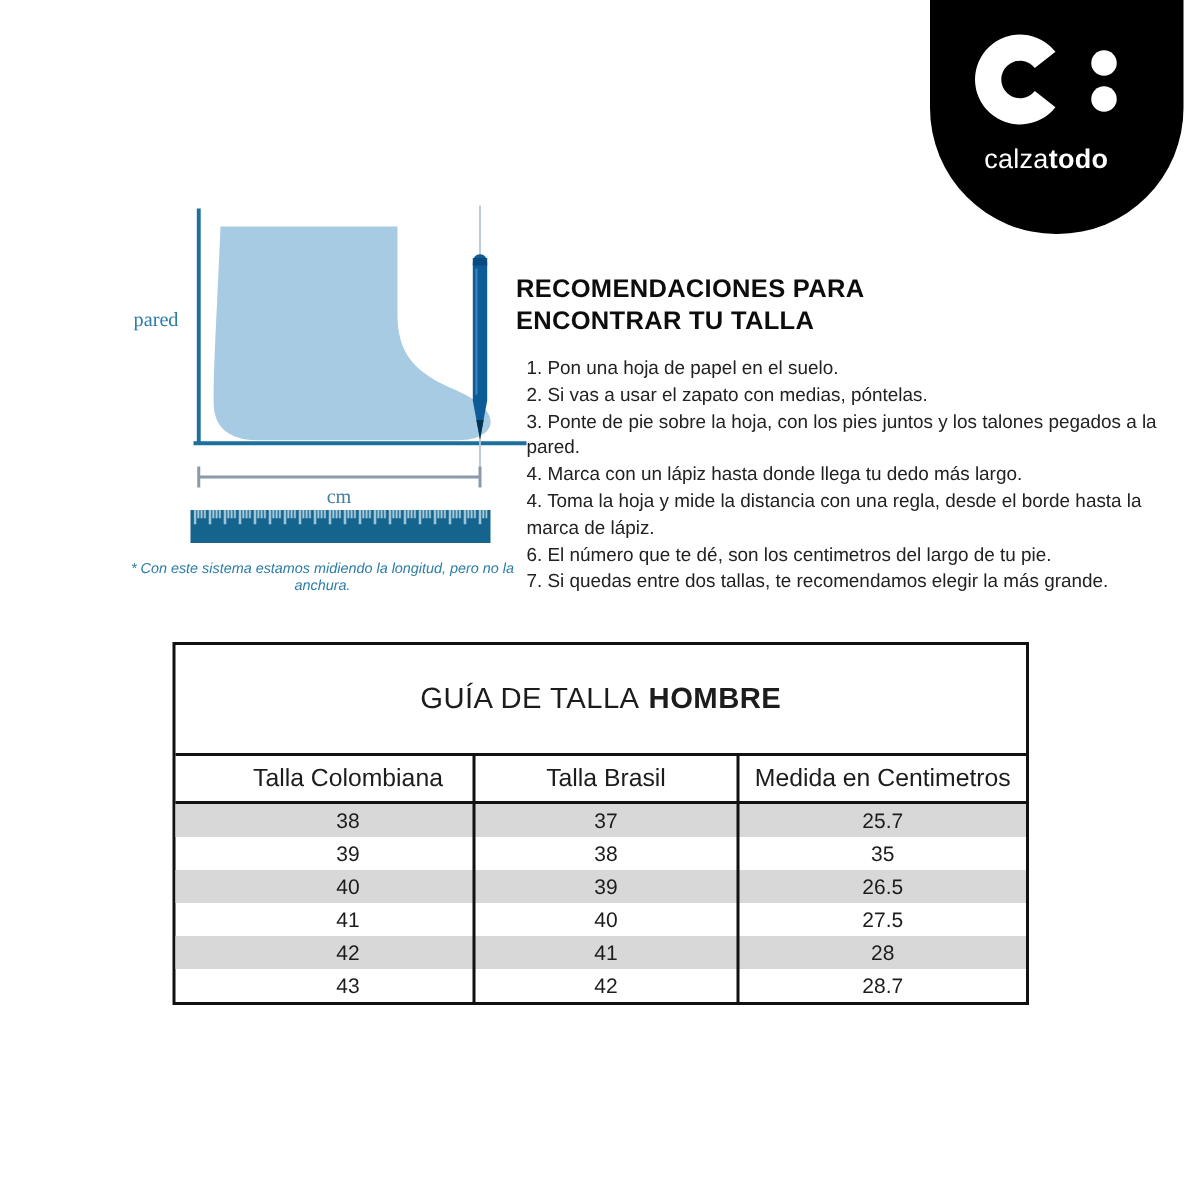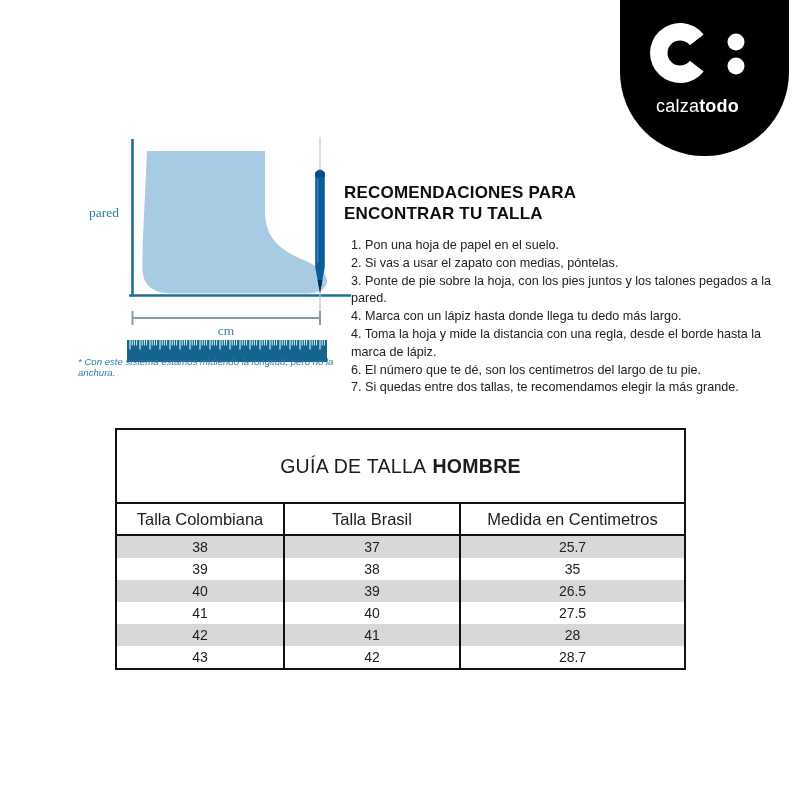--- a/index.html
+++ b/index.html
@@ -27,21 +27,21 @@
   .diagram svg { position:absolute; left:0; top:0; }
   .pared-label {
     position:absolute; left:0; top:75px; width:47px; text-align:right;
     color:#2b7ca6; font-size:13.5px;
   }
   .cm-label {
     position:absolute; left:154px; top:193px; transform:translateX(-50%);
     color:#417ea1; font-size:13.5px;
   }
   .footnote {
-    position:absolute; left:78px; top:356px; width:274px; 
+    position:absolute; left:78px; top:374px; width:274px; text-align:center;
     color:#2b7ca6; font-style:italic; font-size:9.6px;
   }
 
   
   .rec-title {
     position:absolute; left:344px; top:171px; width:238px; text-align:left;
     font-weight:bold; font-size:17px; line-height:20.5px; color:#0d0d0d;
     letter-spacing:.2px;
     margin-top:12px;
   }
@@ -54,21 +54,21 @@
   
   .size-table {
     position:absolute; left:115px; top:428px; width:571px;
     border:2px solid #111; box-sizing:border-box; color:#1c1c1c;
   }
   .t-title {
     height:72px; display:flex; align-items:center; justify-content:center;
     font-size:19.5px; letter-spacing:.3px; gap:6px;
   }
   .t-title strong { font-weight:bold; }
-  .t-head, .t-row { display:grid; grid-template-columns:166px 176px 1fr; }
+  .t-head, .t-row { display:grid; grid-template-columns:166px 176px 1fr;padding-left:32px; }
   .t-head { border-top:2px solid #111; border-bottom:2px solid #111; }
   .t-hcell {
     height:30px; display:flex; align-items:center; justify-content:center;
     font-size:16.5px; border-left:2px solid #111;
   }
   .t-hcell:first-child { border-left:none; }
   .t-cell {
     height:22px; display:flex; align-items:center; justify-content:center;
     font-size:14px; border-left:2px solid #111;
   }

